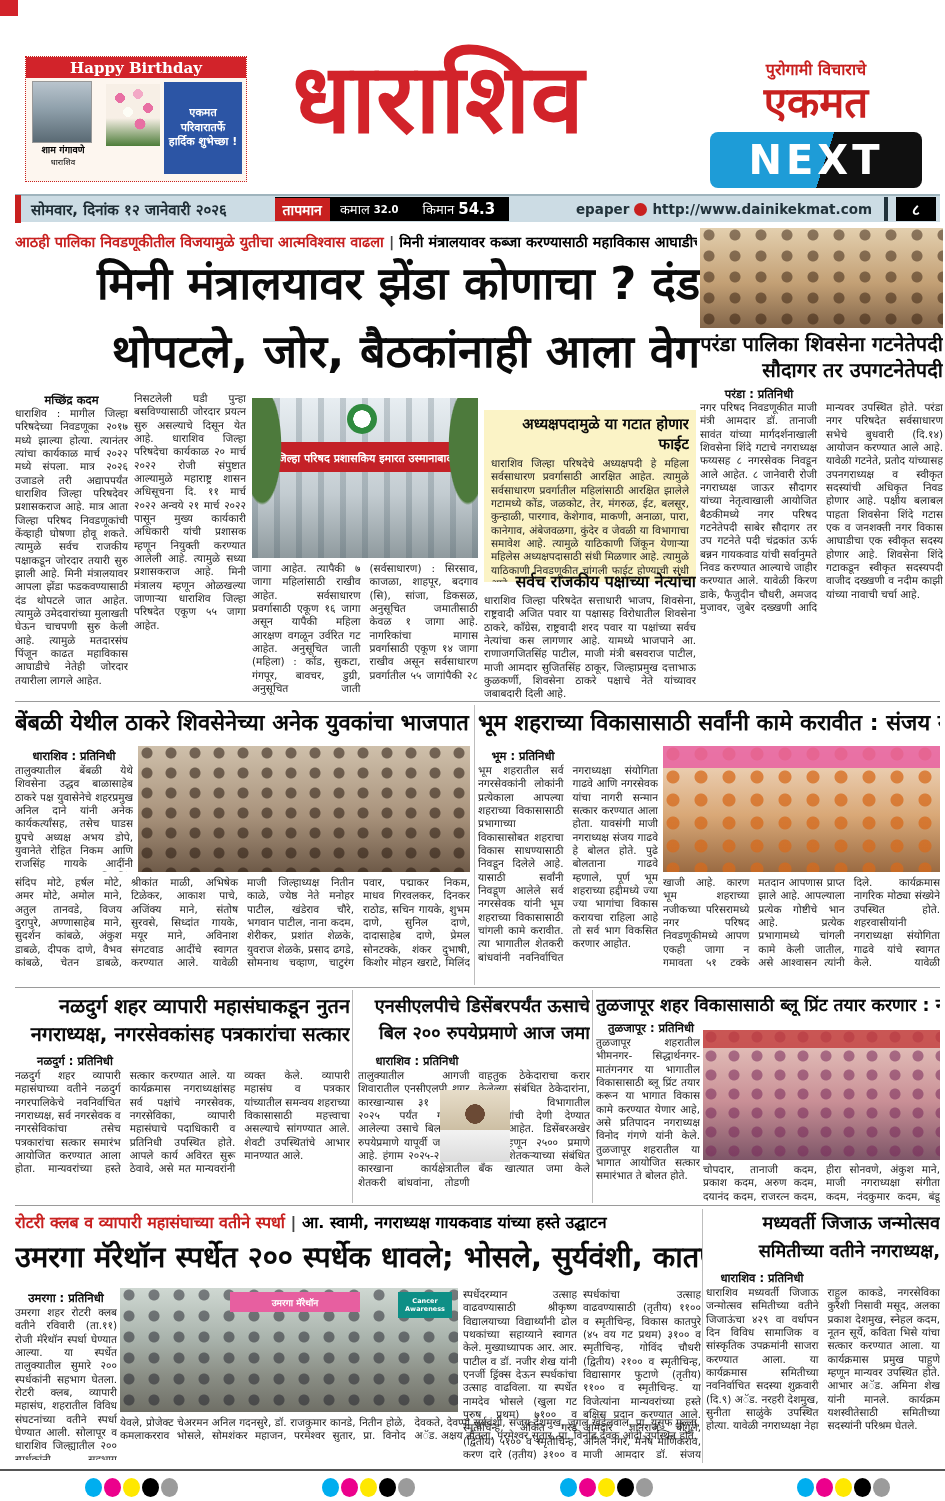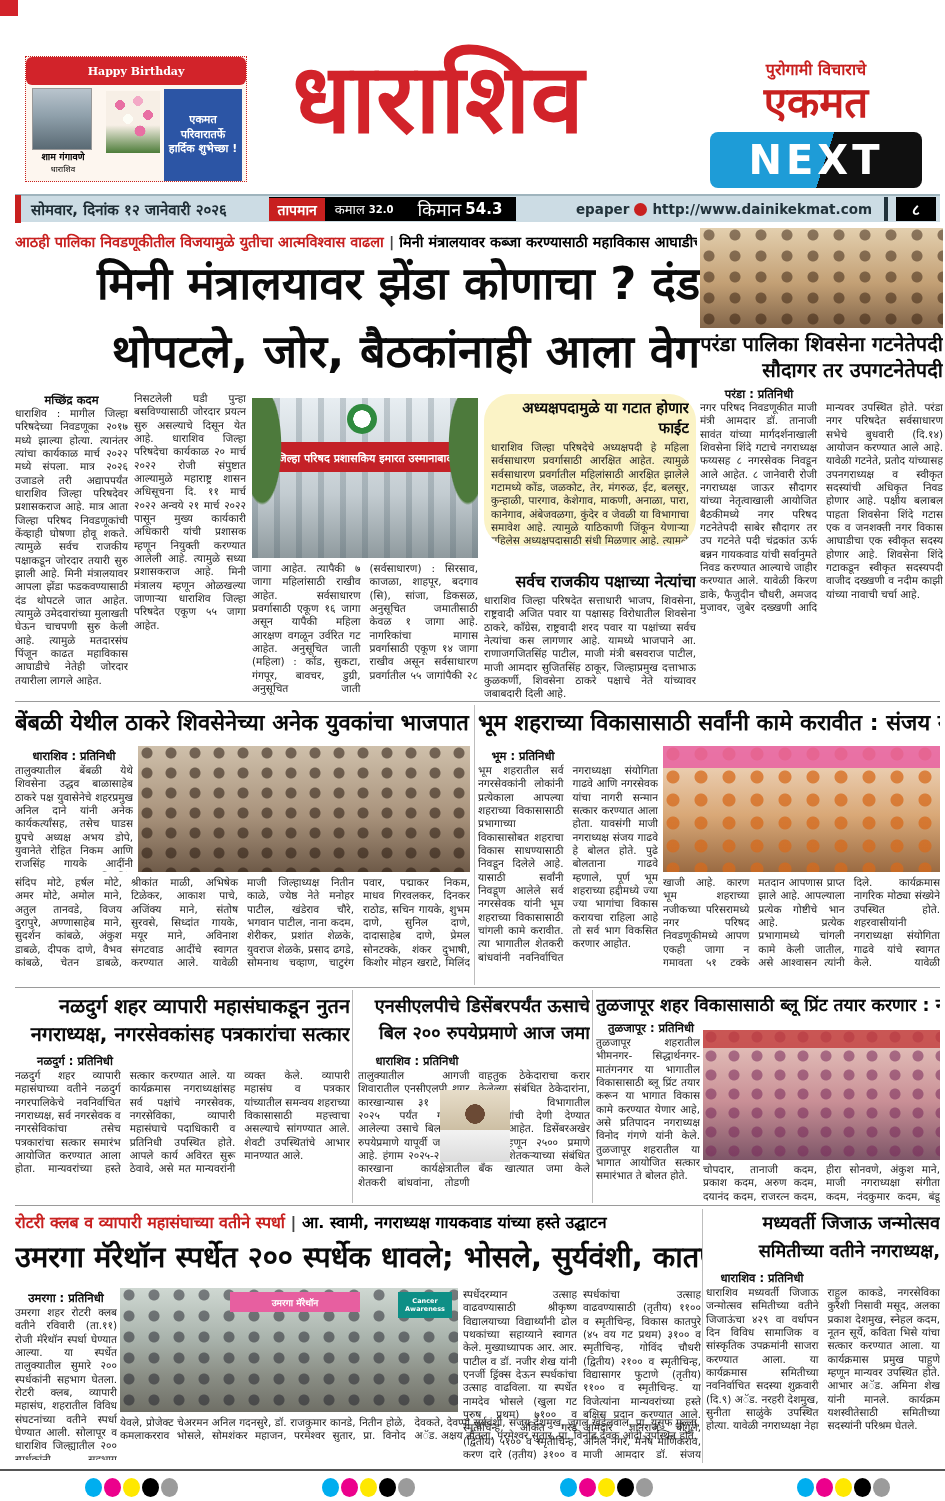--- a/index.html
+++ b/index.html
@@ -51,23 +51,23 @@
   .datebar{position:absolute;left:15px;top:194px;width:925px;height:28px;background:#ccdce4;
            display:flex;align-items:center;box-sizing:border-box;border-top:2px solid #9fb4bd;text-align:center;}
   .wbox{background:#000;color:#fff;display:flex;align-items:center;height:24px;padding-right:14px;}
   .wlabel{background:#c8201f;color:#ffffff;font-weight:700;padding:2px 8px;margin-right:10px;font-size:14px;}
   .next-logo{width:212px;height:56px;border-radius:8px;
              background:linear-gradient(108deg,#1e9cd7 54%,#101010 54%);
              display:flex;align-items:center;justify-content:center;
              color:#fff;font-weight:800;font-size:40px;letter-spacing:4px;}
   .bday{position:absolute;left:25px;top:56px;width:222px;height:126px;border:1px dotted #c8201f;
         background:#fdf6ef;box-sizing:border-box;}
-  .bday-head{height:28px;background:#d2232a;color:#fff;font-weight:700;font-size:11px;
+  .bday-head{height:21px;background:#d2232a;color:#fff;font-weight:700;font-size:15px;
              display:flex;align-items:center;justify-content:center;
-             font-family:"DejaVu Serif","Liberation Serif",serif;border-radius:6px;}
+             font-family:"DejaVu Serif","Liberation Serif",serif;}
   .bluebox{background:#2c55a5;color:#fff;font-weight:700;font-size:11px;line-height:1.35;
            display:flex;align-items:center;justify-content:center;text-align:center;padding:3px;}
 </style>
 </head>
 <body>
 
 <div class="page">
 
   <div class="abs" style="left:0;top:0;width:18px;height:16px;background:#d2232a;"></div>
 
@@ -101,21 +101,21 @@
   </div>
 
   <div class="datebar">
     <div style="width:6px;height:28px;background:#c8201f;margin-right:10px;"></div>
     <div style="font-size:15px;font-weight:700;color:#1c2b33;">सोमवार, दिनांक १२ जानेवारी २०२६</div>
     <div style="flex:1;"></div>
     <div class="wbox">
       <span class="wlabel">तापमान</span>
       <span style="font-size:13px;margin-right:4px;">कमाल</span>
       <span style="font-size:10px;font-weight:700;margin-right:24px;">32.0</span>
-      <span style="font-size:18px;margin-right:4px;">किमान</span>
+      <span style="font-size:13px;margin-right:4px;">किमान</span>
       <span style="font-size:15px;font-weight:700;">54.3</span>
     </div>
     <div style="flex:1.4;"></div>
     <div style="display:flex;align-items:center;font-size:13.5px;color:#21323a;font-weight:700;">
       <span>epaper</span>
       <span style="width:13px;height:13px;border-radius:50%;background:#c8201f;display:inline-block;margin:0 5px;"></span>
       <span>http://www.dainikekmat.com</span>
     </div>
     <div style="width:4px;height:24px;background:#21323a;margin:0 8px 0 12px;"></div>
     <div style="width:40px;height:24px;background:#000;color:#fff;font-size:15px;font-weight:700;display:flex;align-items:center;justify-content:center;margin-right:4px;">८</div>
@@ -138,21 +138,21 @@
   <div class="photo" style="left:252px;top:398px;width:226px;height:160px;background:
       repeating-linear-gradient(90deg, rgba(70,90,100,.25) 0 6px, transparent 6px 22px),
       linear-gradient(180deg,#e8eef2 0%,#c3ccd1 60%,#8f9a9e 100%);">
     <div style="position:absolute;left:42%;top:6px;width:30px;height:30px;border-radius:50%;background:radial-gradient(circle,#ffffff 40%,#2f8a3e 42%);"></div>
     <div class="sign-red" style="left:12px;top:44px;width:200px;height:30px;font-size:11px;">जिल्हा परिषद प्रशासकिय इमारत उस्मानाबाद</div>
     <div style="position:absolute;left:0;top:0;width:34px;height:120px;background:radial-gradient(ellipse at 30% 40%,#4d7a3c 55%,transparent 58%);"></div>
     <div style="position:absolute;right:0;top:0;width:34px;height:120px;background:radial-gradient(ellipse at 70% 40%,#4d7a3c 55%,transparent 58%);"></div>
   </div>
   <div class="abs body-txt cols2" style="left:252px;top:562px;width:226px;height:138px;">जागा आहेत. त्यापैकी ७ जागा महिलांसाठी राखीव आहेत. सर्वसाधारण प्रवर्गासाठी एकूण १६ जागा असून यापैकी महिला आरक्षण वगळून उर्वरित गट आहेत. अनुसूचित जाती (महिला) : कोंड, सुकटा, गंगपूर, बावचर, डुग्री, अनुसूचित जाती (सर्वसाधारण) : सिरसाव, काजळा, शाहपूर, बदगाव (सि), सांजा, डिकसळ, अनुसूचित जमातीसाठी केवळ १ जागा आहे. नागरिकांचा मागास प्रवर्गासाठी एकूण १४ जागा राखीव असून सर्वसाधारण प्रवर्गातील ५५ जागांपैकी २८ जागा महिलांसाठी राखीव आहेत.</div>
 
-  <div class="yellowbox" style="left:484px;top:394px;width:212px;height:152px;border-radius:27px;">
+  <div class="yellowbox" style="left:484px;top:410px;width:212px;height:172px;">
     <div class="hl hl-center" style="font-size:15px;line-height:1.3;">अध्यक्षपदामुळे या गटात होणार फाईट</div>
     <div class="body-txt" style="height:134px;margin-top:3px;">धाराशिव जिल्हा परिषदेचे अध्यक्षपदी हे महिला सर्वसाधारण प्रवर्गासाठी आरक्षित आहेत. त्यामुळे सर्वसाधारण प्रवर्गातील महिलांसाठी आरक्षित झालेले गटामध्ये कोंड, जळकोट, तेर, मंगरुळ, ईट, बलसूर, कुन्हाळी, पारगाव, केशेगाव, माकणी, अनाळा, पारा, कानेगाव, अंबेजवळगा, कुंदेर व जेवळी या विभागाचा समावेश आहे. त्यामुळे याठिकाणी जिंकून येणाऱ्या महिलेस अध्यक्षपदासाठी संधी मिळणार आहे. त्यामुळे याठिकाणी निवडणूकीत चांगली फाईट होण्याची संधी आहे.</div>
   </div>
   <div class="abs hl hl-center" style="left:484px;top:570px;width:212px;height:22px;font-size:16px;">सर्वच राजकीय पक्षाच्या नेत्यांचा लागणार कस</div>
   <div class="abs body-txt" style="left:484px;top:594px;width:212px;height:106px;">धाराशिव जिल्हा परिषदेत सत्ताधारी भाजप, शिवसेना, राष्ट्रवादी अजित पवार या पक्षासह विरोधातील शिवसेना ठाकरे, काँग्रेस, राष्ट्रवादी शरद पवार या पक्षांच्या सर्वच नेत्यांचा कस लागणार आहे. यामध्ये भाजपाने आ. राणाजगजितसिंह पाटील, माजी मंत्री बसवराज पाटील, माजी आमदार सुजितसिंह ठाकूर, जिल्हाप्रमुख दत्ताभाऊ कुळकर्णी, शिवसेना ठाकरे पक्षाचे नेते यांच्यावर जबाबदारी दिली आहे.</div>
 
   <div class="abs byline" style="left:700px;top:386px;width:118px;">परंडा : प्रतिनिधी</div>
   <div class="abs body-txt cols2" style="left:700px;top:401px;width:243px;height:299px;">नगर परिषद निवडणूकीत माजी मंत्री आमदार डॉ. तानाजी सावंत यांच्या मार्गदर्शनाखाली शिवसेना शिंदे गटाचे नगराध्यक्ष फय्यसह ८ नगरसेवक निवडून आले आहेत. ८ जानेवारी रोजी नगराध्यक्ष जाऊर सौदागर यांच्या नेतृत्वाखाली आयोजित बैठकीमध्ये नगर परिषद गटनेतेपदी साबेर सौदागर तर उप गटनेते पदी चंद्रकांत ऊर्फ बन्नन गायकवाड यांची सर्वानुमते निवड करण्यात आल्याचे जाहीर करण्यात आले. यावेळी किरण डाके, फैजुदीन चौधरी, अमजद मुजावर, जुबेर दख्खणी आदि मान्यवर उपस्थित होते. परंडा नगर परिषदेत सर्वसाधारण सभेचे बुधवारी (दि.१४) आयोजन करण्यात आले आहे. यावेळी गटनेते, प्रतोद यांच्यासह उपनगराध्यक्ष व स्वीकृत सदस्यांची अधिकृत निवड होणार आहे. पक्षीय बलाबल पाहता शिवसेना शिंदे गटास एक व जनशक्ती नगर विकास आघाडीचा एक स्वीकृत सदस्य होणार आहे. शिवसेना शिंदे गटाकडून स्वीकृत सदस्यपदी वाजीद दख्खणी व नदीम काझी यांच्या नावाची चर्चा आहे.</div>
 
   <div class="hline" style="left:15px;top:701px;width:925px;"></div>

